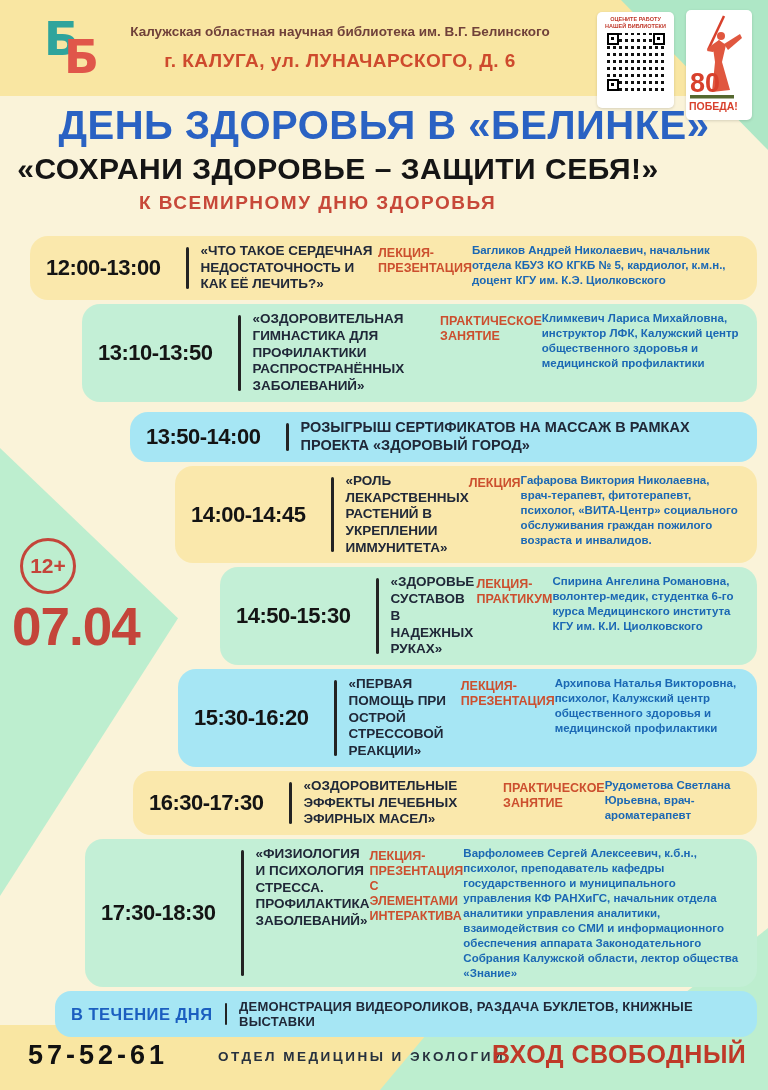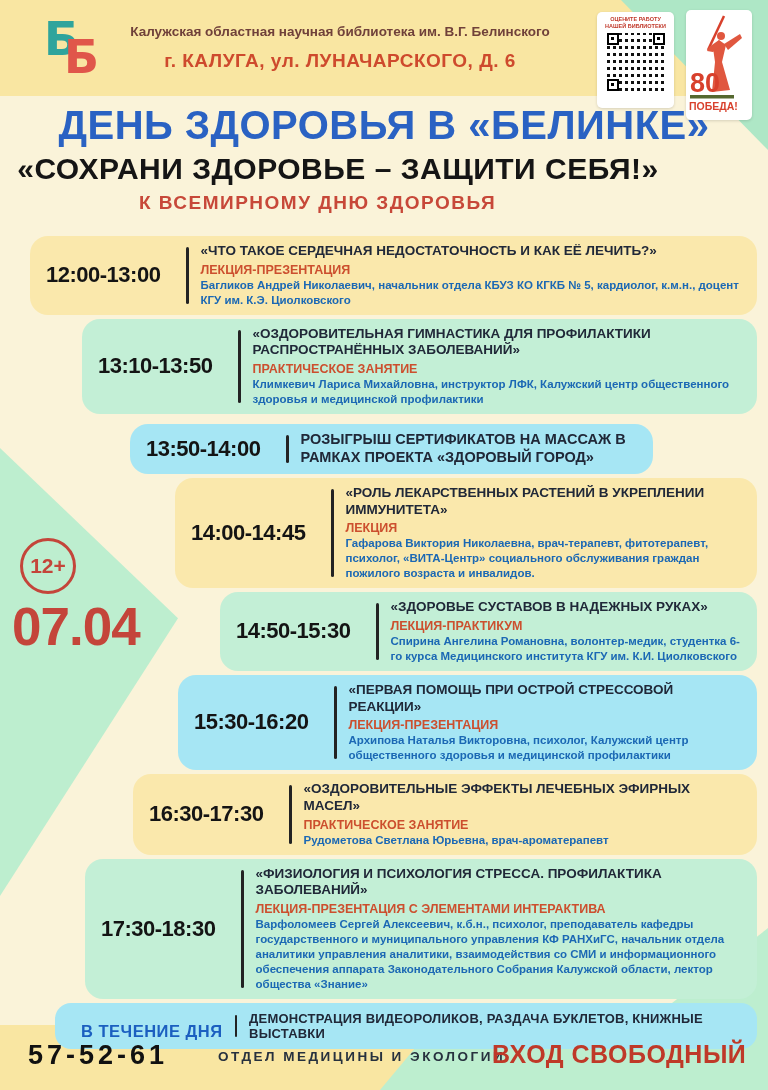--- a/index.html
+++ b/index.html
@@ -55,27 +55,27 @@
   .age-badge{left:20px;top:538px;width:56px;height:56px;border:3.5px solid #C4453A;border-radius:50%;
     color:#C4453A;font-weight:bold;font-size:21px;display:flex;align-items:center;justify-content:center;box-sizing:border-box;}
   .date-big{left:12px;top:596px;width:160px;color:#C4453A;font-weight:bold;font-size:53px;letter-spacing:-1px;}
 
   
   .schedule{position:absolute;left:0;top:236px;width:768px;}
   .card{border-radius:18px;padding:7px 16px;margin-bottom:4px;display:flex;align-items:center;box-sizing:border-box;}
   .c-yellow{background:#FAE8AC;} .c-mint{background:#C3EFD6;} .c-cyan{background:#A6E6F4;}
   .tcol{flex:0 0 auto;min-width:128px;font-size:22px;font-weight:bold;letter-spacing:-.5px;color:#141414;white-space:nowrap;}
   .vline{width:2.5px;background:#232323;align-self:stretch;margin:4px 12px;border-radius:2px;flex:0 0 auto;}
-  .ccol{display:flex;flex-direction:column;justify-content:space-between;min-height:34px;}
+  .ccol{display:flex;flex-direction:row;justify-content:space-between;min-height:34px;}
   .card-title{font-size:13.5px;font-weight:bold;color:#202838;line-height:1.24;}
   .card-type{font-size:12.5px;font-weight:bold;color:#CC4F2E;line-height:1.2;margin-top:3px;}
   .speaker{font-size:11.5px;font-weight:bold;color:#1B68B4;line-height:1.3;}
   .card-title.big{font-size:14.5px;}
 
-  .allday{border-radius:16px;padding:8px 26px;display:flex;align-items:flex-end;background:#A6E6F4;box-sizing:border-box;margin-top:1px;}
+  .allday{border-radius:16px;padding:8px 16px;display:flex;align-items:center;background:#A6E6F4;box-sizing:border-box;margin-top:1px;}
   .allday-label{color:#1B5FC0;font-weight:bold;font-size:16.5px;white-space:nowrap;letter-spacing:.5px;}
   .allday-text{color:#202838;font-weight:bold;font-size:13px;letter-spacing:.2px;}
 
   
   .phone{left:28px;top:1040px;color:#111;font-weight:bold;font-size:27px;letter-spacing:4px;}
   .dept{left:218px;top:1049px;color:#27313E;font-weight:bold;font-size:13.5px;letter-spacing:2.5px;}
   .entry{left:492px;top:1040px;color:#BF3928;font-weight:bold;font-size:25px;letter-spacing:.5px;}
 </style>
 </head>
 <body>
@@ -141,21 +141,21 @@
   <div class="card c-mint" style="margin-left:82px;width:675px;">
     <div class="tcol">13:10-13:50</div>
     <div class="vline"></div>
     <div class="ccol">
       <div class="card-title">«ОЗДОРОВИТЕЛЬНАЯ ГИМНАСТИКА ДЛЯ ПРОФИЛАКТИКИ РАСПРОСТРАНЁННЫХ ЗАБОЛЕВАНИЙ»</div>
       <div class="card-type">ПРАКТИЧЕСКОЕ ЗАНЯТИЕ</div>
       <div class="speaker">Климкевич Лариса Михайловна, инструктор ЛФК, Калужский центр общественного здоровья и медицинской профилактики</div>
     </div>
   </div>
 
-  <div class="card c-cyan" style="margin-left:130px;width:523px;margin-top:10px;">
+  <div class="card c-cyan" style="margin-left:130px;width:627px;margin-top:10px;">
     <div class="tcol">13:50-14:00</div>
     <div class="vline"></div>
     <div class="ccol">
       <div class="card-title big">РОЗЫГРЫШ СЕРТИФИКАТОВ НА МАССАЖ В РАМКАХ ПРОЕКТА «ЗДОРОВЫЙ ГОРОД»</div>
     </div>
   </div>
 
   <div class="card c-yellow" style="margin-left:175px;width:582px;">
     <div class="tcol">14:00-14:45</div>
     <div class="vline"></div>

